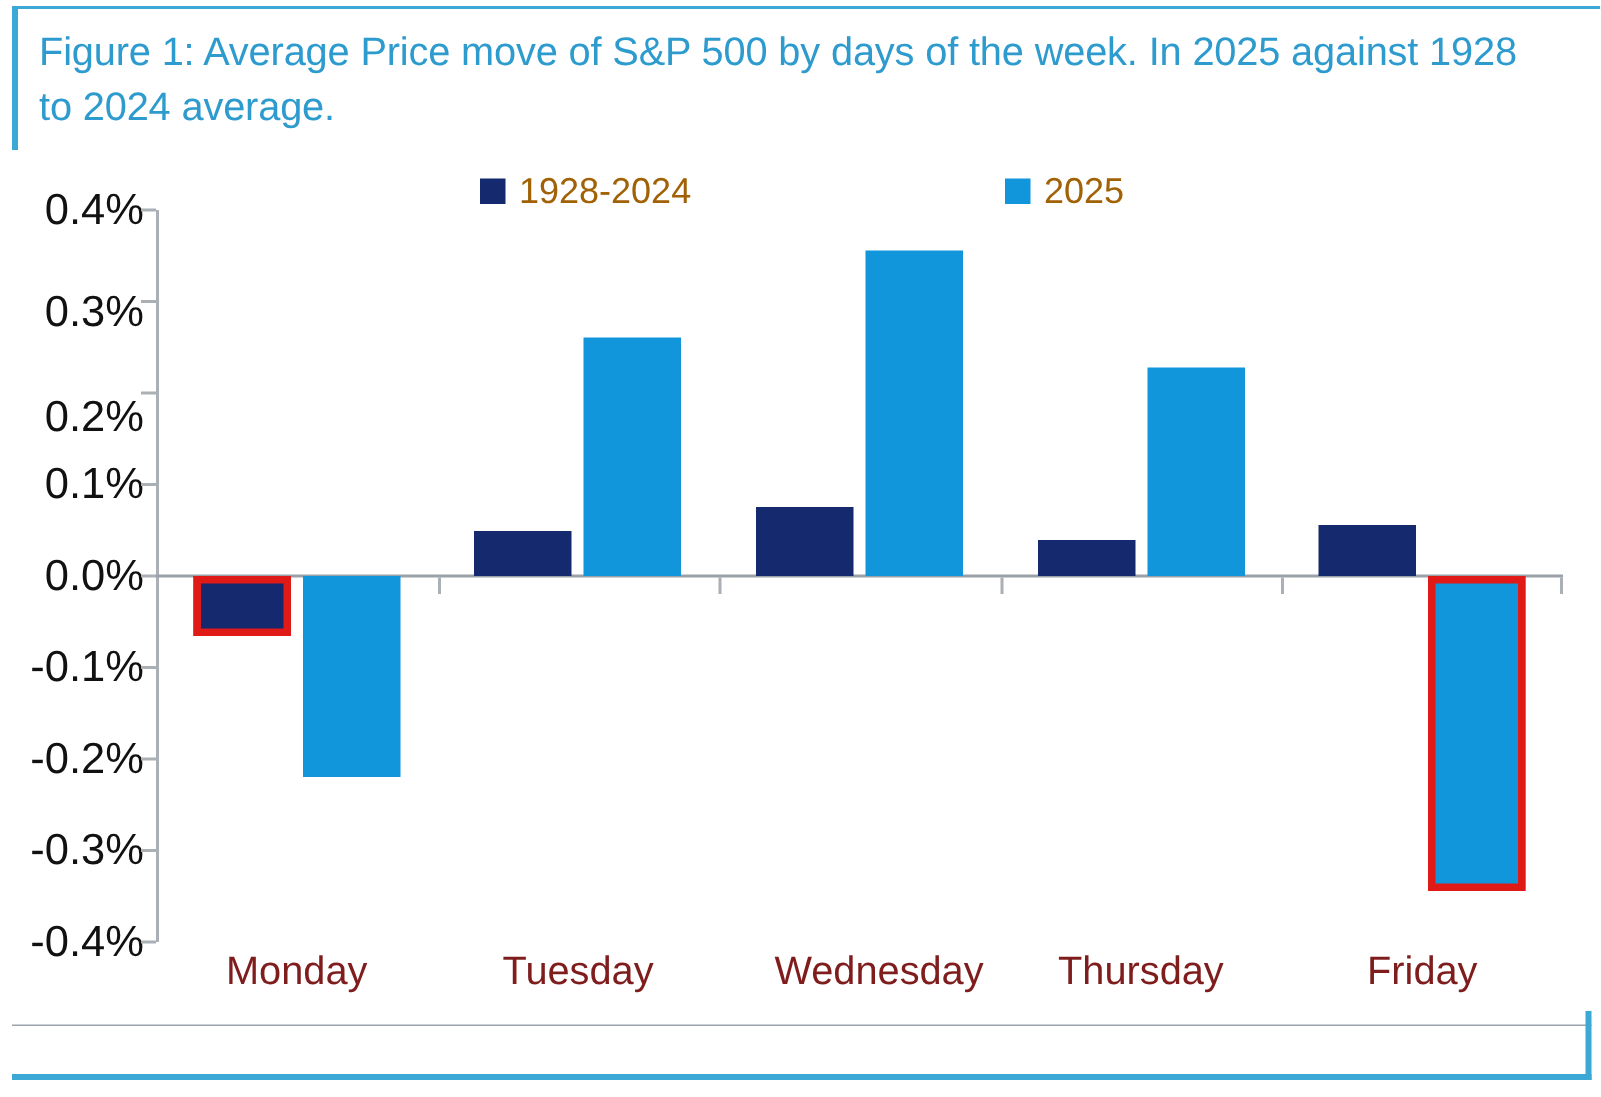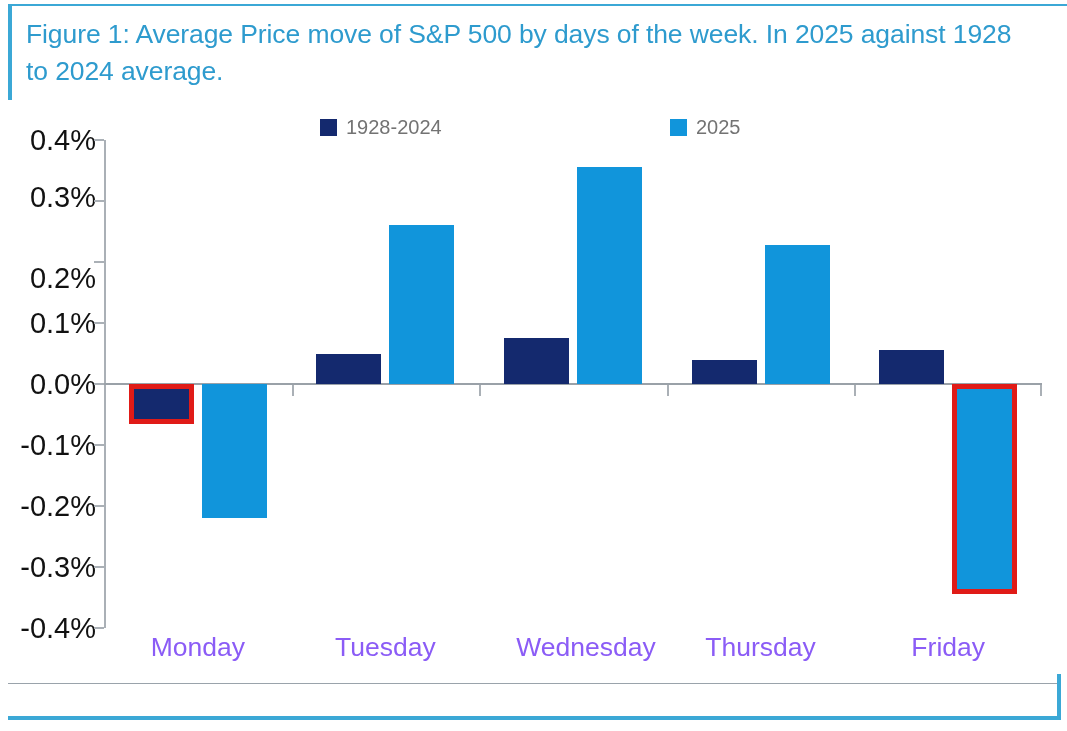--- a/index.html
+++ b/index.html
@@ -91,22 +91,22 @@
   }
   .legend-item.i0 { left: 0px;   top: 0px; }
   .legend-item.i1 { left: 350px; top: 0px; }
   .legend-swatch {
     width: 17px;
     height: 17px;
     display: inline-block;
     flex: 0 0 auto;
   }
   .legend-label {
-    font-size: 20px;
-    color: #737373;
+    font-size: 24px;
+    color: #a16207;
     line-height: 25px;
   }
 
   
   .plot-wrap {
     position: absolute;
     left: 0;
     top: 140px;
     width: 1067px;
     height: 540px;
@@ -185,21 +185,21 @@
     position: absolute;
     left: 104px;
     top: 492px;
     width: 938px;
     height: 40px;
   }
   .xlabel {
     position: absolute;
     text-align: center;
     font-size: 26.5px;
-    color: #8b5cf6;
+    color: #7f1d1d;
     line-height: 30px;
     transform: translateX(-50%);
     white-space: nowrap;
   }
 
   
   .source {
     position: absolute;
     left: 14px;
     bottom: 55px;
@@ -227,21 +227,21 @@
       </div>
       <div class="legend-item i1">
         <span class="legend-swatch" style="background: rgb(17, 149, 219);"></span>
         <span class="legend-label">2025</span>
       </div>
     </div>
 
   <div class="plot-wrap">
     <div class="ylabels">
         <div class="ylabel" style="top: 0px;">0.4%</div>
-        <div class="ylabel" style="top: 57px;">0.3%</div>
+        <div class="ylabel" style="top: 68px;">0.3%</div>
         <div class="ylabel" style="top: 138px;">0.2%</div>
         <div class="ylabel" style="top: 183px;">0.1%</div>
         <div class="ylabel" style="top: 244px;">0.0%</div>
         <div class="ylabel" style="top: 305px;">-0.1%</div>
         <div class="ylabel" style="top: 366px;">-0.2%</div>
         <div class="ylabel" style="top: 427px;">-0.3%</div>
         <div class="ylabel" style="top: 488px;">-0.4%</div>
       </div>
     <div class="axis-frame">
       <div class="yspine"></div>

